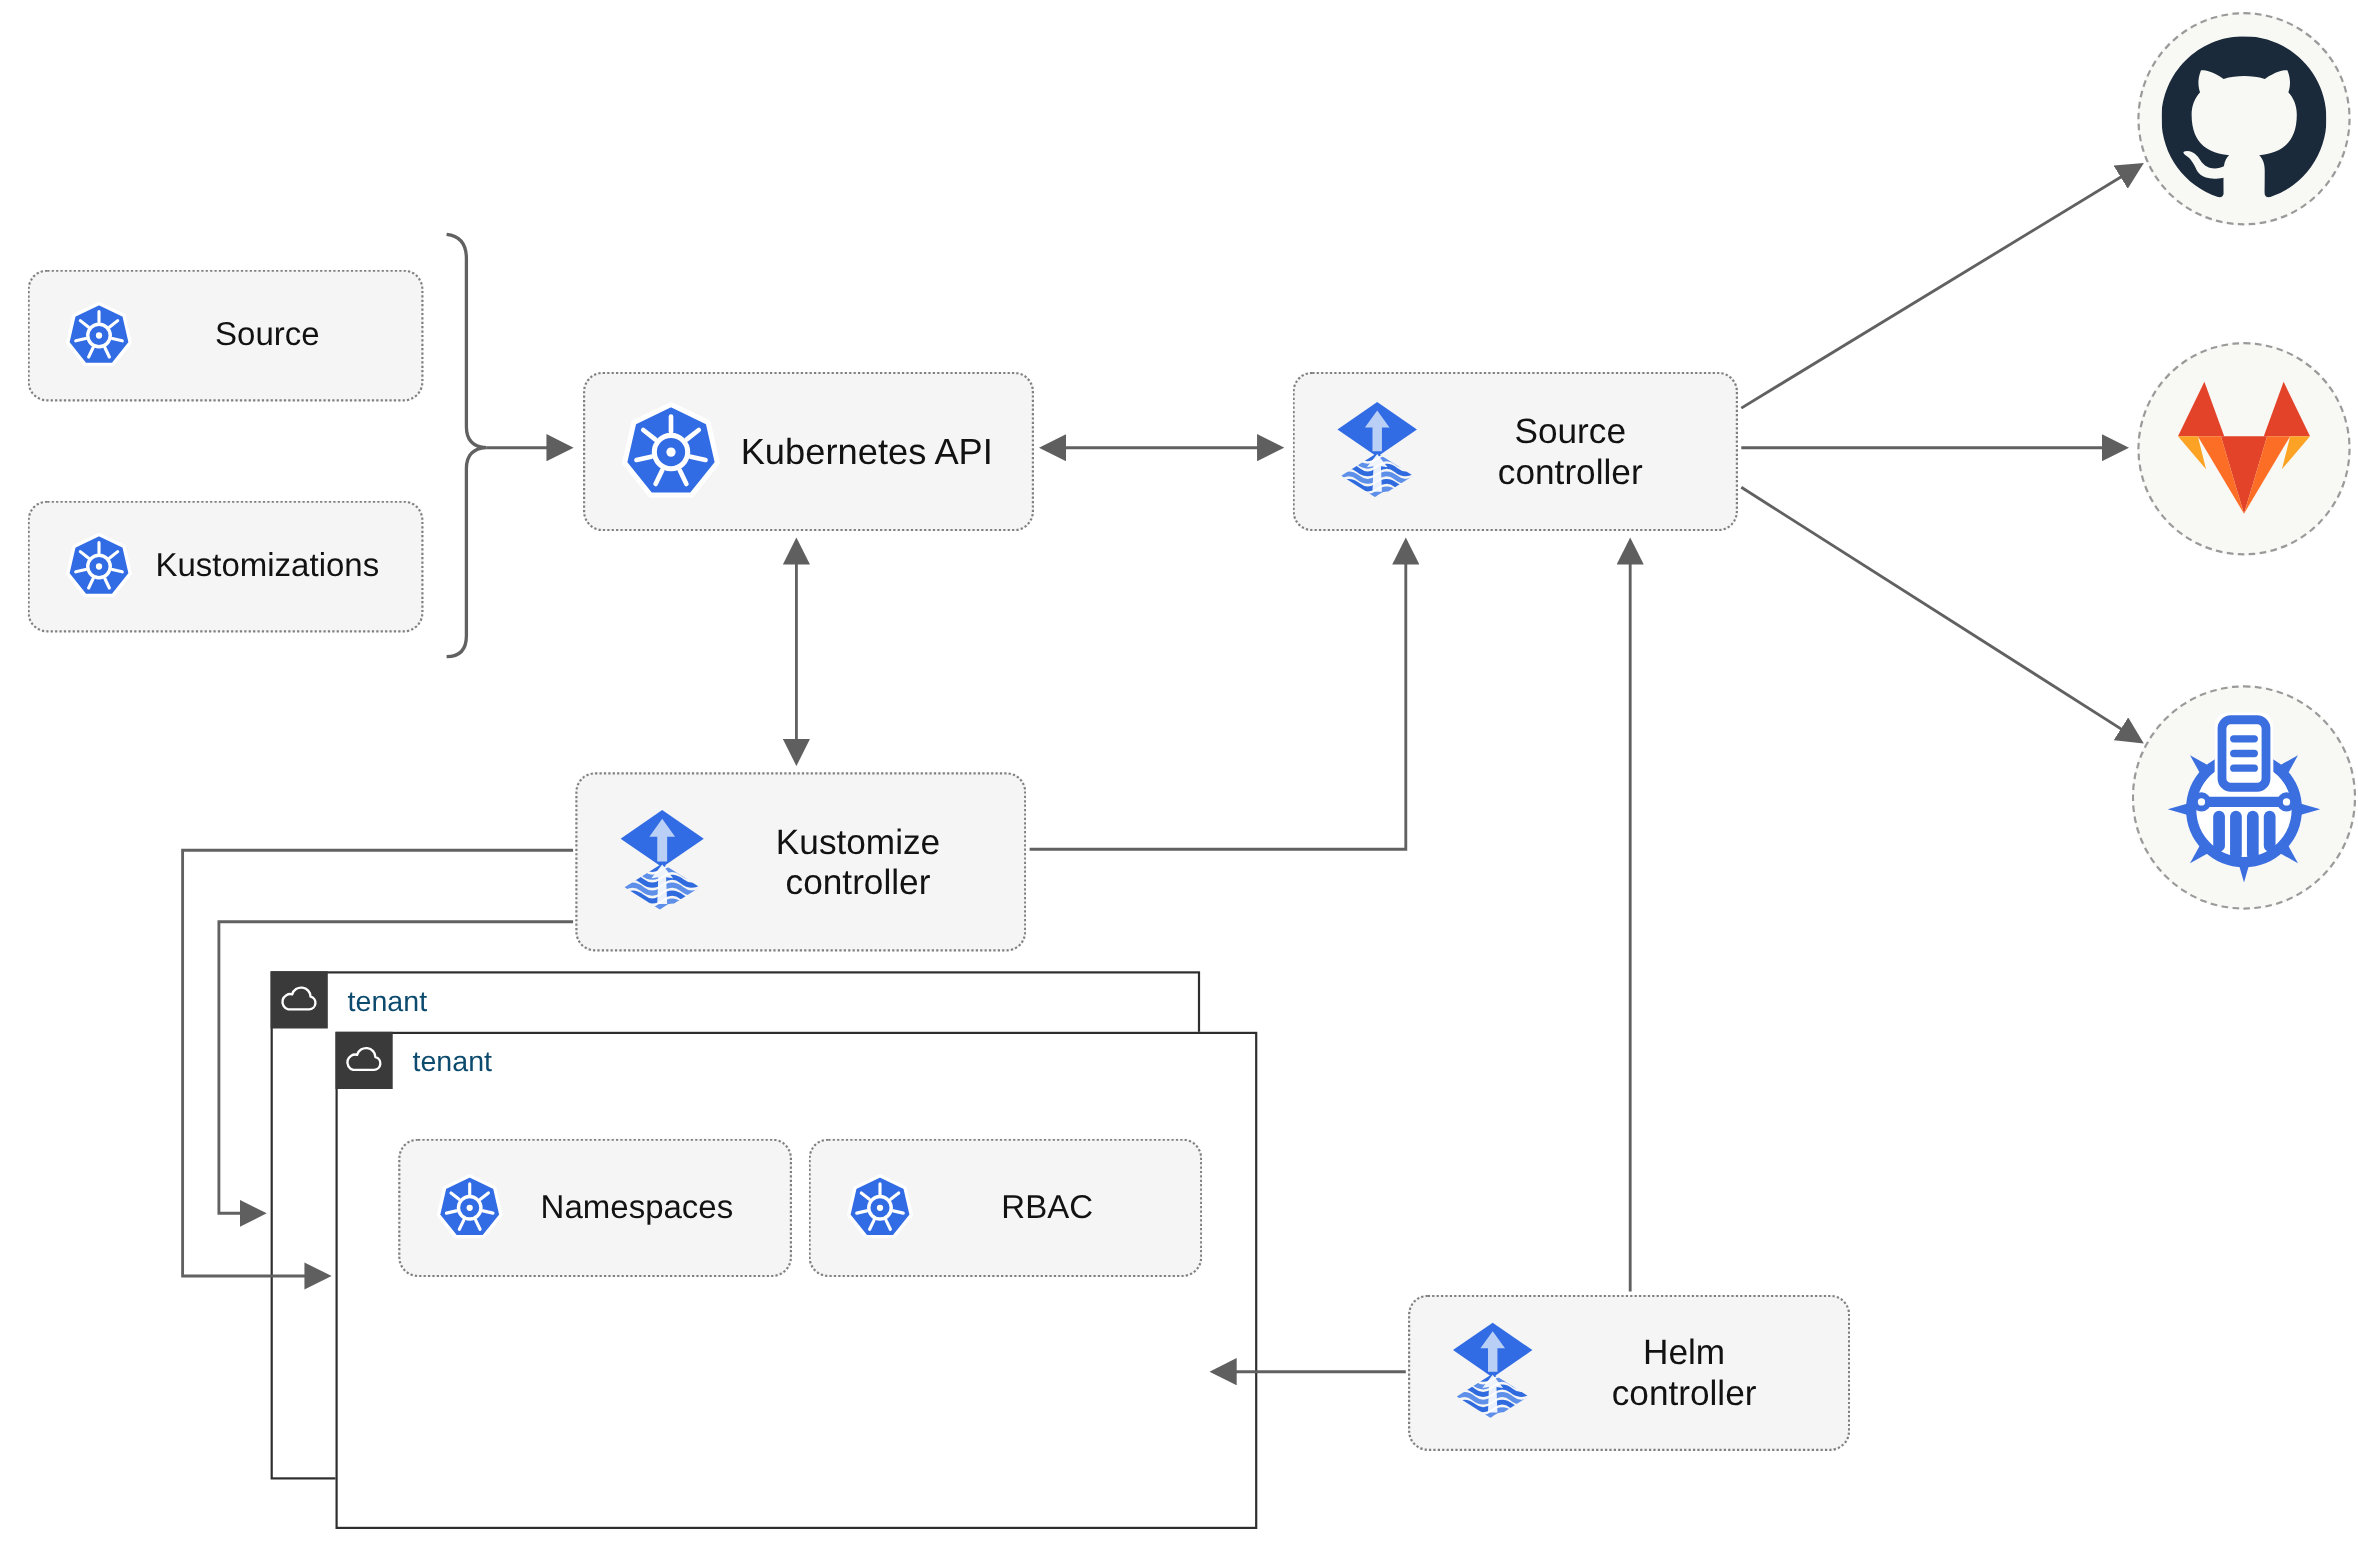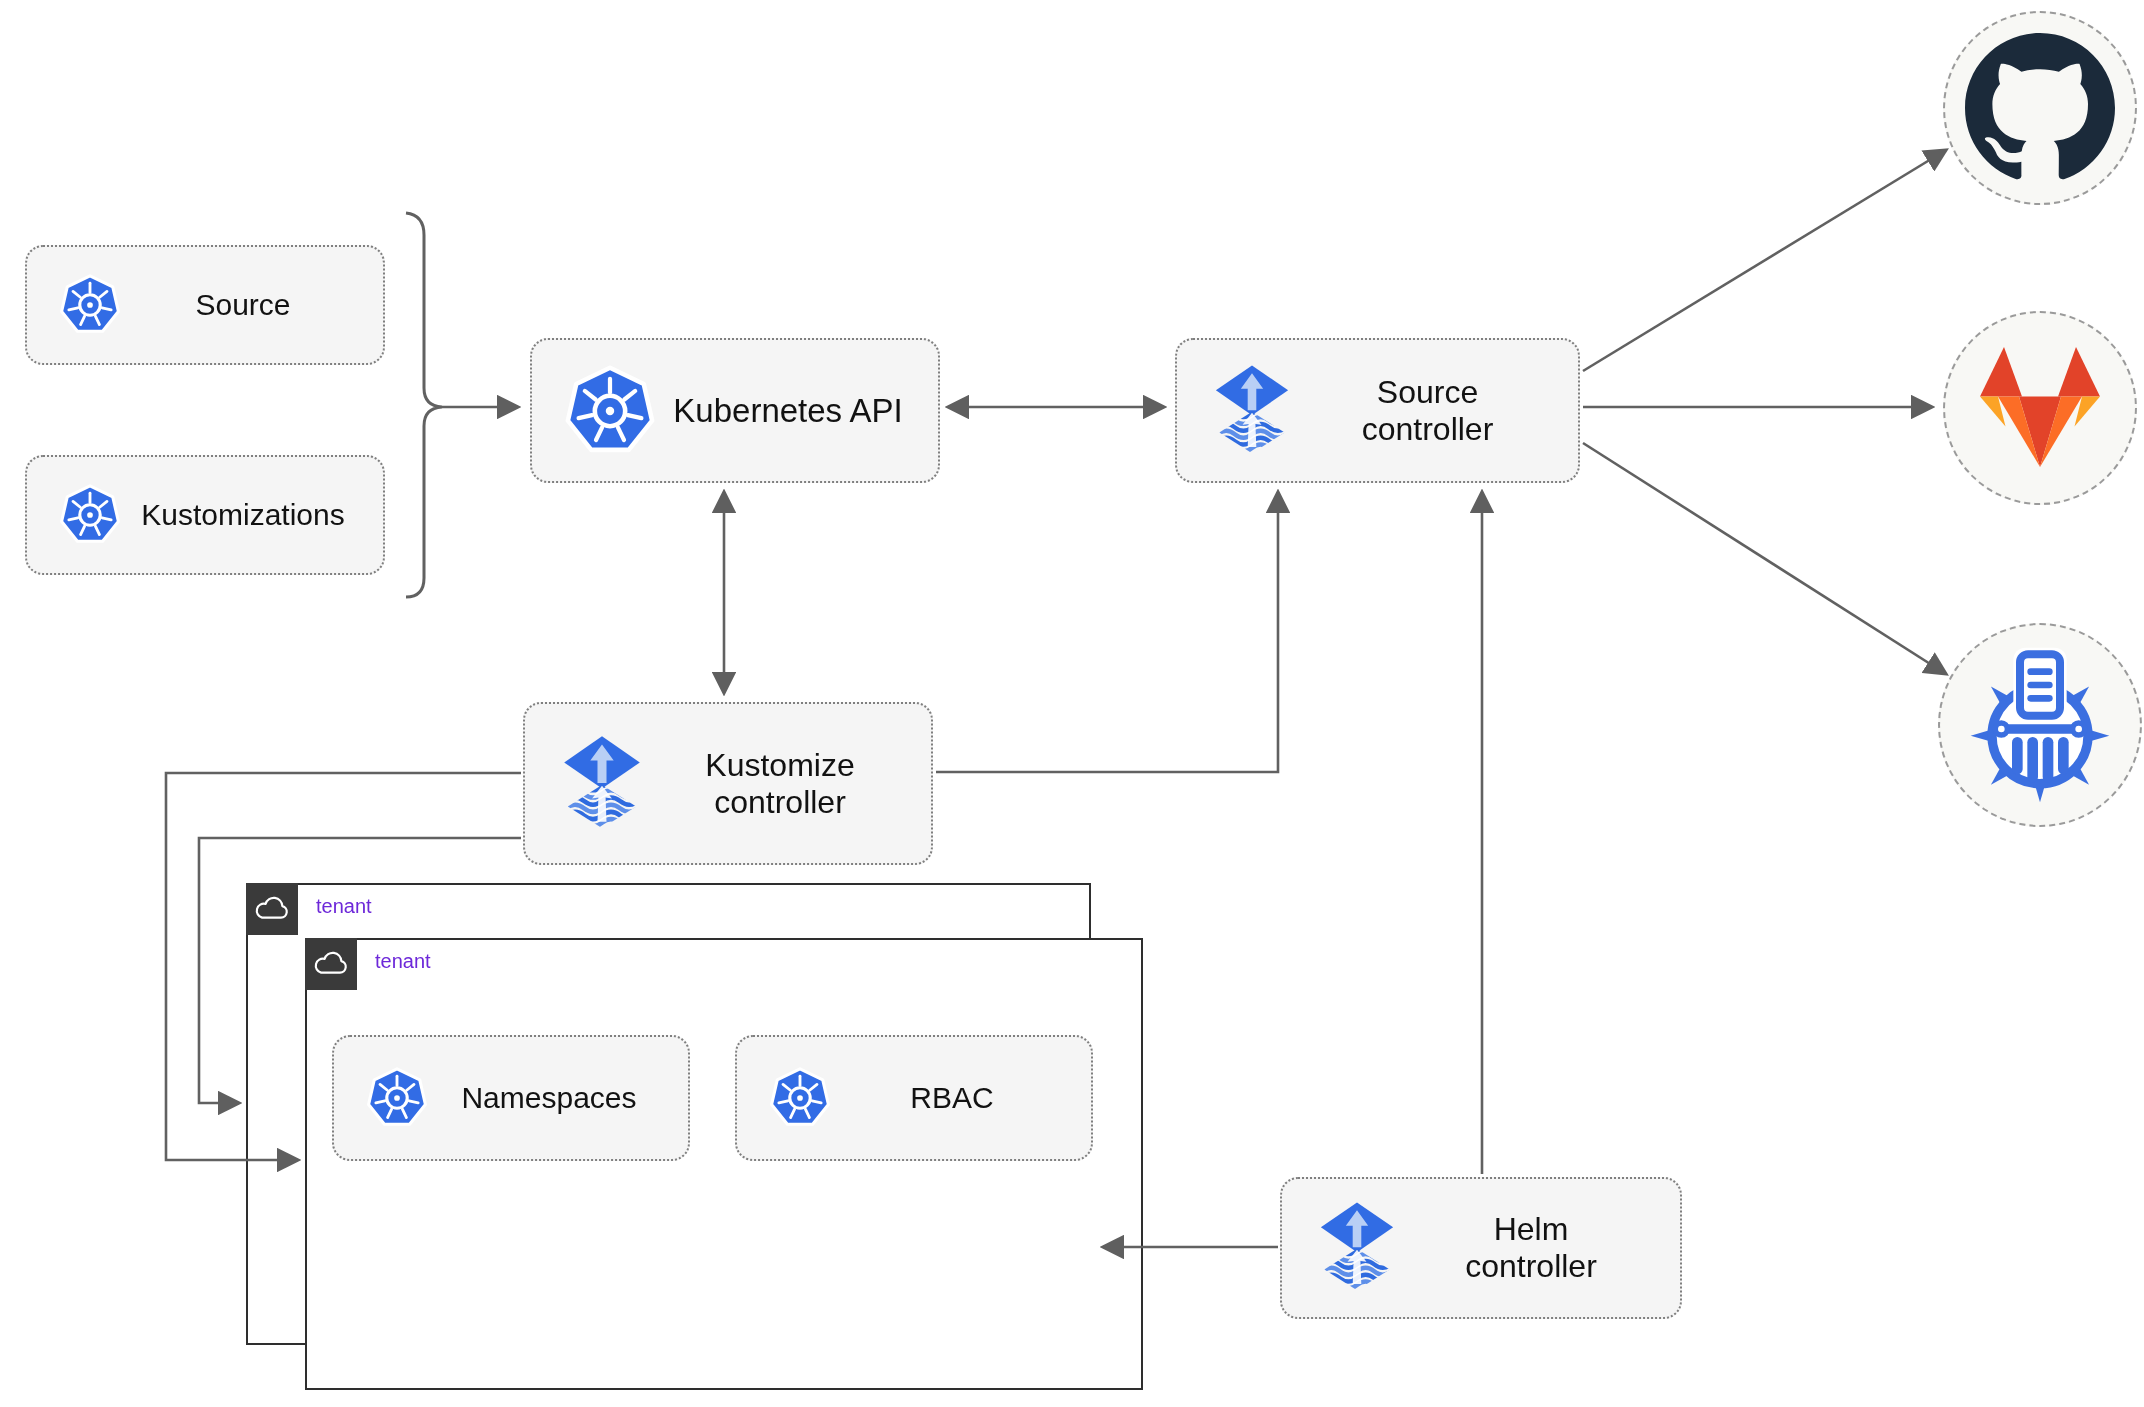--- a/index.html
+++ b/index.html
@@ -14,21 +14,21 @@
   .node .label{flex:1 1 auto;text-align:center;font-size:30px;line-height:1.15;
                padding-right:18px;color:#121212;}
   .node.big .label{font-size:33px;}
   .node.ctl .label{font-size:32px;}
   .node.ctl .label span{display:inline-block;max-width:210px;}
 
   
   .tenant{position:absolute;box-sizing:border-box;background:#ffffff;border:2px solid #2e2e2e;}
   .badge{position:absolute;width:52px;height:52px;background:#3a3a3a;
          display:flex;align-items:center;justify-content:center;z-index:4;}
-  .tlabel{position:absolute;font-size:20px;color:#6d28d9;z-index:4;}
+  .tlabel{position:absolute;font-size:26px;color:#0c4a6e;z-index:4;}
 
   
   .hub{position:absolute;box-sizing:border-box;border-radius:50%;
        border:2px dashed #9a9a9a;background:#F8F8F5;
        display:flex;align-items:center;justify-content:center;z-index:3;}
 
   #wires{position:absolute;left:0;top:0;z-index:6;pointer-events:none;}
   #defs{position:absolute;width:0;height:0;}
 </style>
 </head>
@@ -184,21 +184,21 @@
     <div class="label"><span>Kustomize controller</span></div>
   </div>
 
   <div class="node ctl" style="left:1280px;top:1177px;width:402px;height:142px;">
     <svg class="ic" width="86" height="96">
         <use href="#i-flux"></use>
       </svg>
     <div class="label"><span>Helm controller</span></div>
   </div>
 
-  <div class="node" style="left:332px;top:1035px;width:358px;height:126px;">
+  <div class="node" style="left:362px;top:1035px;width:358px;height:126px;">
     <svg class="ic" width="62" height="66">
         <use href="#i-k8s"></use>
       </svg>
     <div class="label">Namespaces</div>
   </div>
 
   <div class="node" style="left:735px;top:1035px;width:358px;height:126px;align-items:center;">
     <svg class="ic" width="62" height="66">
         <use href="#i-k8s"></use>
       </svg>

